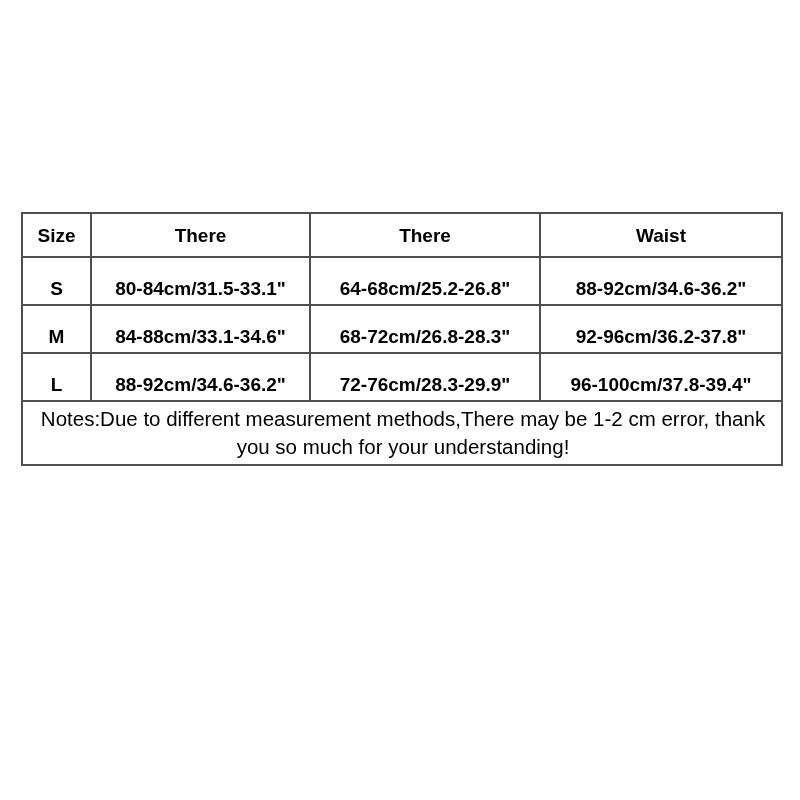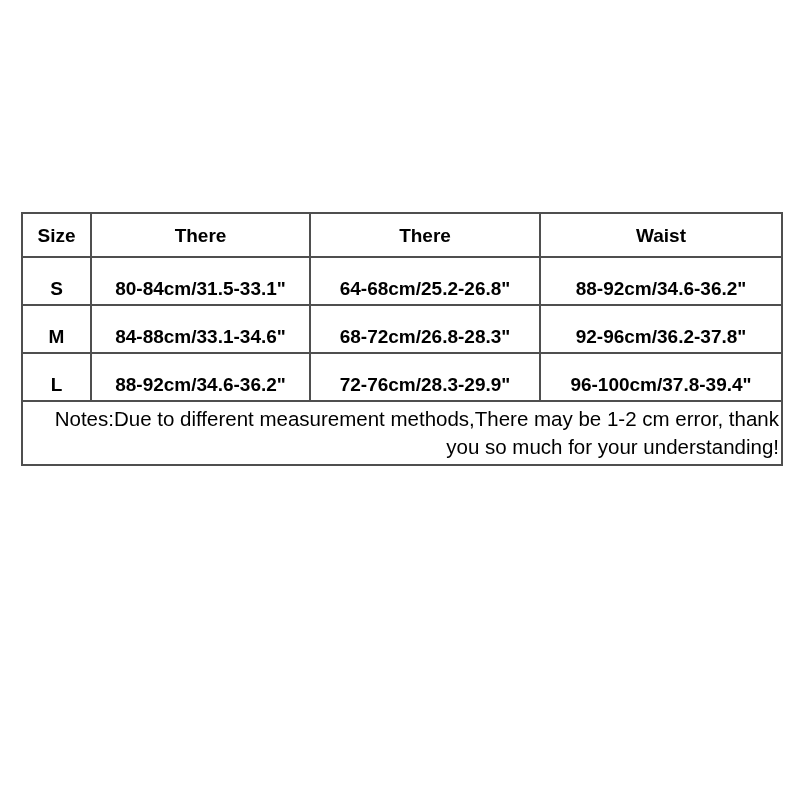--- a/index.html
+++ b/index.html
@@ -43,21 +43,21 @@
     vertical-align: bottom;
     padding-bottom: 6px;
     line-height: 1;
     white-space: nowrap;
     overflow: hidden;
   }
   .size-table tr.notes-row td {
     height: 62px;
     font-size: 20.5px;
     font-weight: normal;
-    text-align: right;
+    text-align: center;
     vertical-align: top;
     padding: 3px 2px 3px 4px;
     line-height: 28px;
   }
 </style>
 </head>
 <body>
 
 <div class="canvas">
   <table class="size-table">

